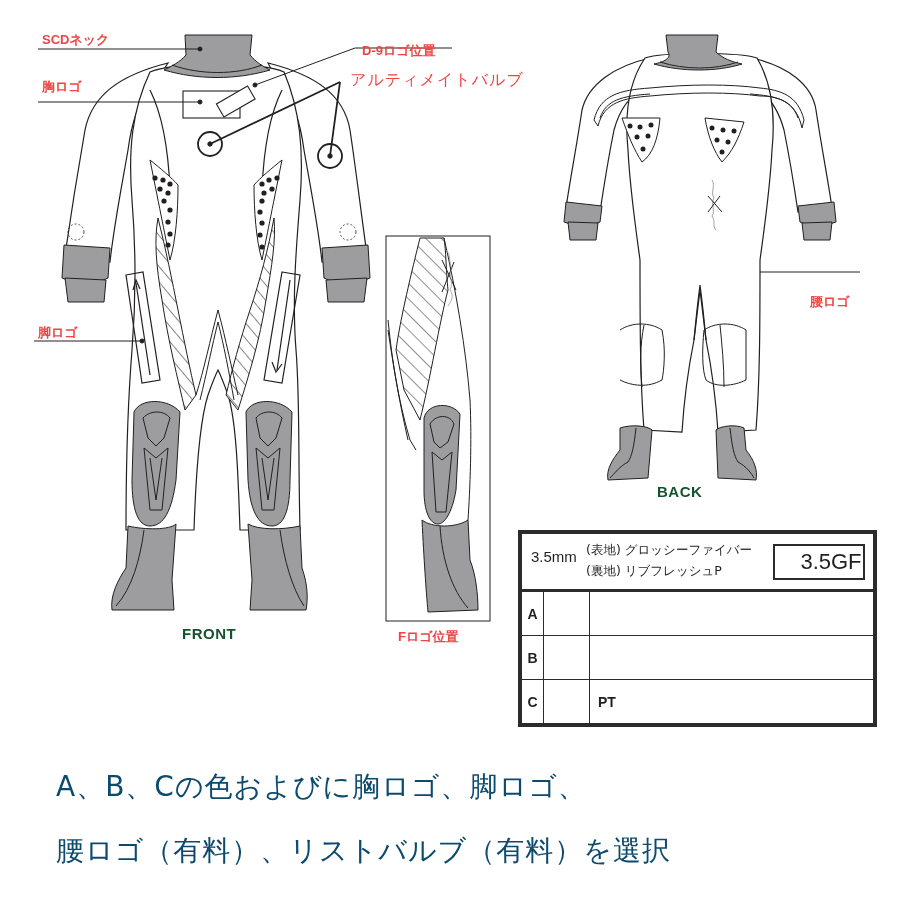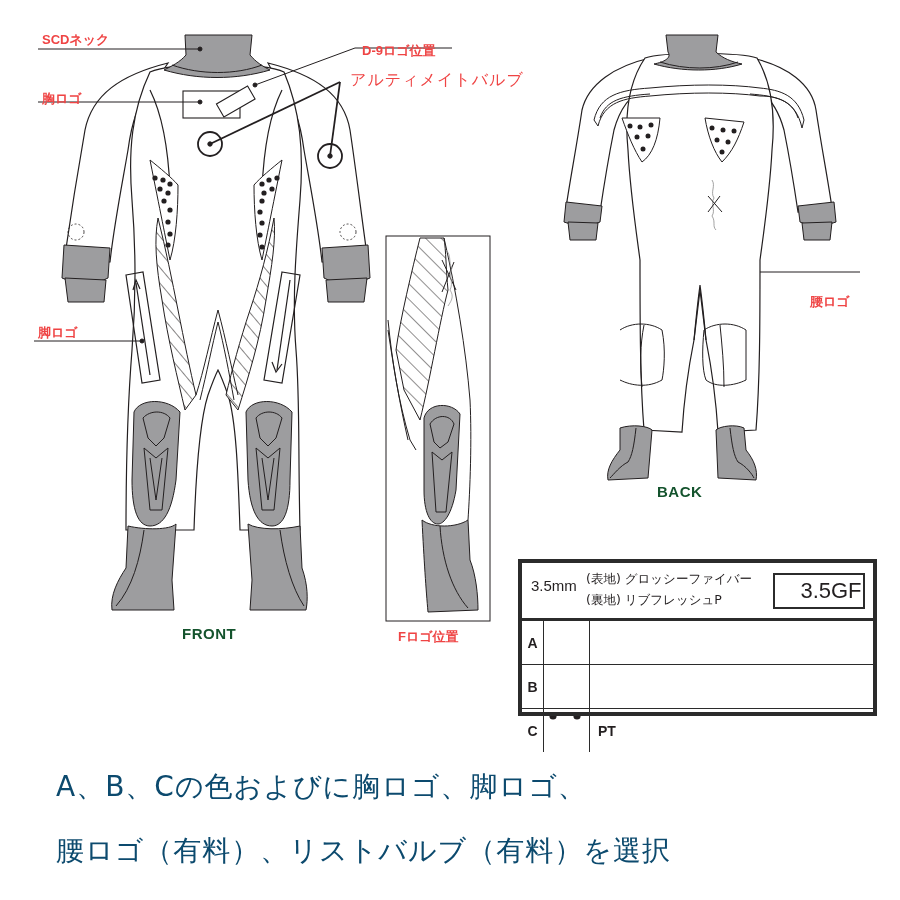--- a/index.html
+++ b/index.html
@@ -2,21 +2,21 @@
 <html><head>
 <meta charset="utf-8">
 <style>
   html, body { margin: 0; padding: 0; background: #ffffff; }
   body { width: 900px; height: 900px; position: relative; overflow: hidden; font-family: "DejaVu Sans", sans-serif; color: #231f20; }
   svg { position: absolute; left: 0; top: 0; }
   .lbl { position: absolute; font-family: "Liberation Sans", sans-serif; font-weight: bold; font-size: 13px; color: #ef4444; white-space: nowrap; }
   .lbl-big { font-size: 16px; font-weight: normal; font-family: "DejaVu Sans", sans-serif; letter-spacing: 1px; }
   .view-label { position: absolute; font-family: "Liberation Sans", sans-serif; font-weight: bold; font-size: 15px; color: #14532d; letter-spacing: 0.5px; }
   
-  .spec { position: absolute; left: 518px; top: 530px; width: 359px; height: 157px; border: 4px solid #2b2b2b; box-sizing: border-box; background: #fff; margin-top: 29px; }
+  .spec { position: absolute; left: 518px; top: 530px; width: 359px; height: 197px; border: 4px solid #2b2b2b; box-sizing: border-box; background: #fff; }
   .spec-head { position: absolute; left: 0; top: 0; width: 351px; height: 58px; border-bottom: 3px solid #2b2b2b; box-sizing: border-box; }
   .spec-thick { position: absolute; left: 9px; top: 14px; font-family: "Liberation Sans", sans-serif; font-size: 15px; color: #231f20; }
   .spec-mat { position: absolute; left: 64px; font-family: "DejaVu Sans", sans-serif; font-size: 12.5px; color: #231f20; white-space: nowrap; }
   .spec-code { position: absolute; right: 8px; top: 10px; width: 92px; height: 36px; border: 2px solid #2b2b2b; box-sizing: border-box; font-family: "Liberation Sans", sans-serif; font-size: 22px; text-align: center; line-height: 32px; color: #231f20; padding-left: 24px; }
   .spec-row { position: absolute; left: 0; width: 351px; height: 44px; box-sizing: border-box; }
   .spec-row.b1 { border-bottom: 1.5px solid #2b2b2b; }
   .spec-letter { position: absolute; left: 0; top: 0; width: 22px; height: 100%; border-right: 1.5px solid #2b2b2b; box-sizing: border-box; font-family: "Liberation Sans", sans-serif; font-weight: bold; font-size: 14px; display: flex; align-items: center; justify-content: center; }
   .spec-swatch { position: absolute; left: 22px; top: 0; width: 46px; height: 100%; border-right: 1.5px solid #2b2b2b; box-sizing: border-box; }
   .spec-desc { position: absolute; left: 76px; top: 0; height: 100%; display: flex; align-items: center; font-family: "Liberation Sans", sans-serif; font-weight: bold; font-size: 14px; }
   .caption { position: absolute; left: 56px; font-family: "DejaVu Sans", sans-serif; font-size: 28px; color: #0c4a6e; white-space: nowrap; letter-spacing: 1px; }
@@ -217,21 +217,21 @@
   <g fill="#231f20">
     <circle cx="553" cy="692" r="3.6"></circle>
       <circle cx="577" cy="692" r="3.6"></circle>
     <circle cx="565" cy="704" r="3.6"></circle>
     <circle cx="553" cy="716" r="3.6"></circle>
       <circle cx="577" cy="716" r="3.6"></circle>
   </g>
 </svg>
 
 <div class="lbl" style="left:42px; top:31px;">SCDネック</div>
-<div class="lbl" style="left:42px; top:90px;">胸ロゴ</div>
+<div class="lbl" style="left:42px; top:78px;">胸ロゴ</div>
 <div class="lbl" style="left:362px; top:42px;">D-9ロゴ位置</div>
 <div class="lbl lbl-big" style="left:350px; top:70px;">アルティメイトバルブ</div>
 <div class="lbl" style="left:38px; top:324px;">脚ロゴ</div>
 <div class="lbl" style="left:810px; top:256px;margin-top:37px;">腰ロゴ</div>
 <div class="lbl" style="left:398px; top:628px;text-align:center;">Fロゴ位置</div>
 
 <div class="view-label" style="left:182px; top:625px;text-align:center;">FRONT</div>
 <div class="view-label" style="left:657px; top:483px;">BACK</div>
 
 <div class="spec">

